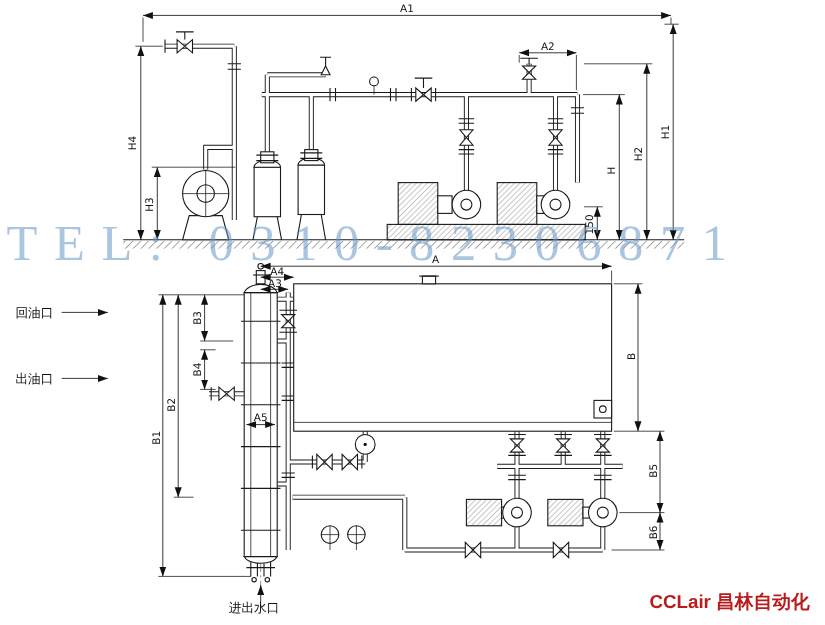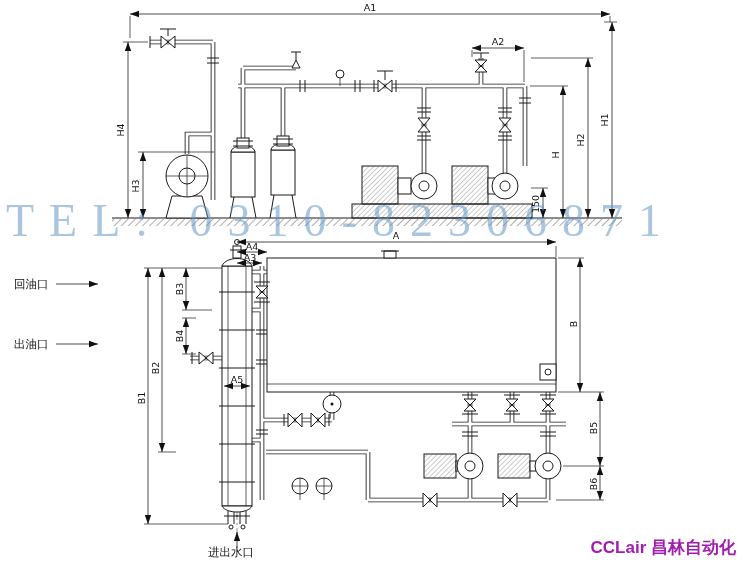--- a/index.html
+++ b/index.html
@@ -20,21 +20,21 @@
 
   
   .wm { position:absolute; left:6px; width:744px; white-space:nowrap; pointer-events:none;
         font-family:"Liberation Serif", serif; font-size:46px; letter-spacing:15px;
         color:rgba(100,150,198,0.55); z-index:5; }
   .wm-tel { top:194px; }
   .wm-fax { top:278px; }
 
   
   .brand { position:absolute; right:14px; top:536px; z-index:6;
-           font-family:"Liberation Sans", sans-serif; font-size:17px; font-weight:600; color:#a21caf; }
+           font-family:"Liberation Sans", sans-serif; font-size:17px; font-weight:600; color:#b91c1c; }
 </style>
 </head>
 <body>
 
 <div class="stage">
 
   <svg width="750" height="568" viewBox="0 0 750 568">
     <defs>
       <marker id="ar" markerWidth="10" markerHeight="8" refX="9" refY="4" orient="auto-start-reverse" markerUnits="userSpaceOnUse">
         <path d="M0,0.8 L9,4 L0,7.2 Z" fill="#111"></path>

